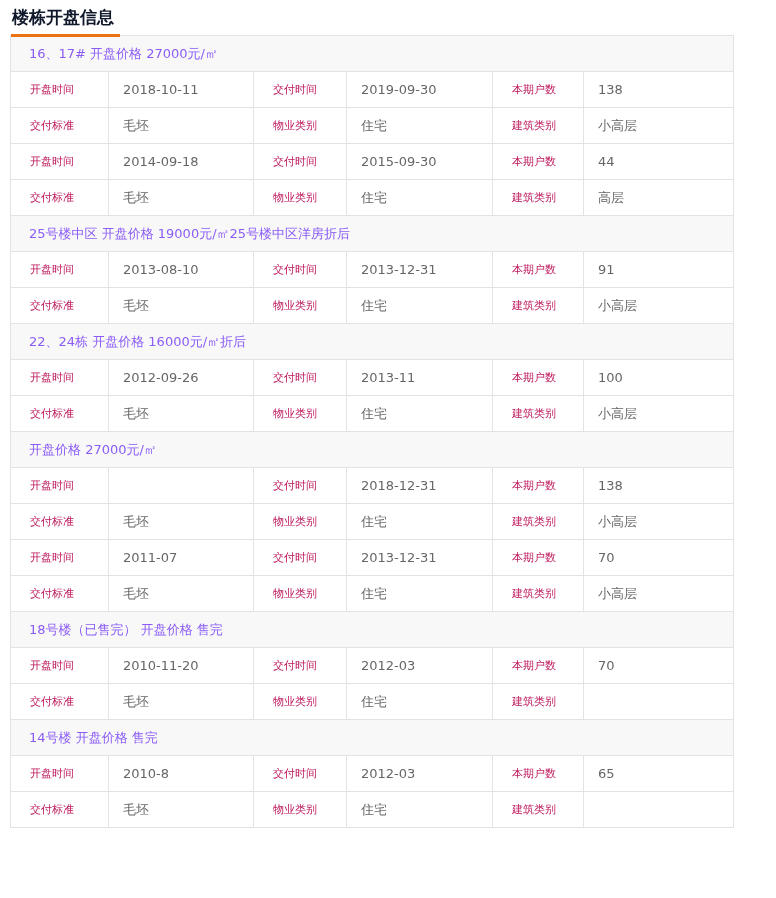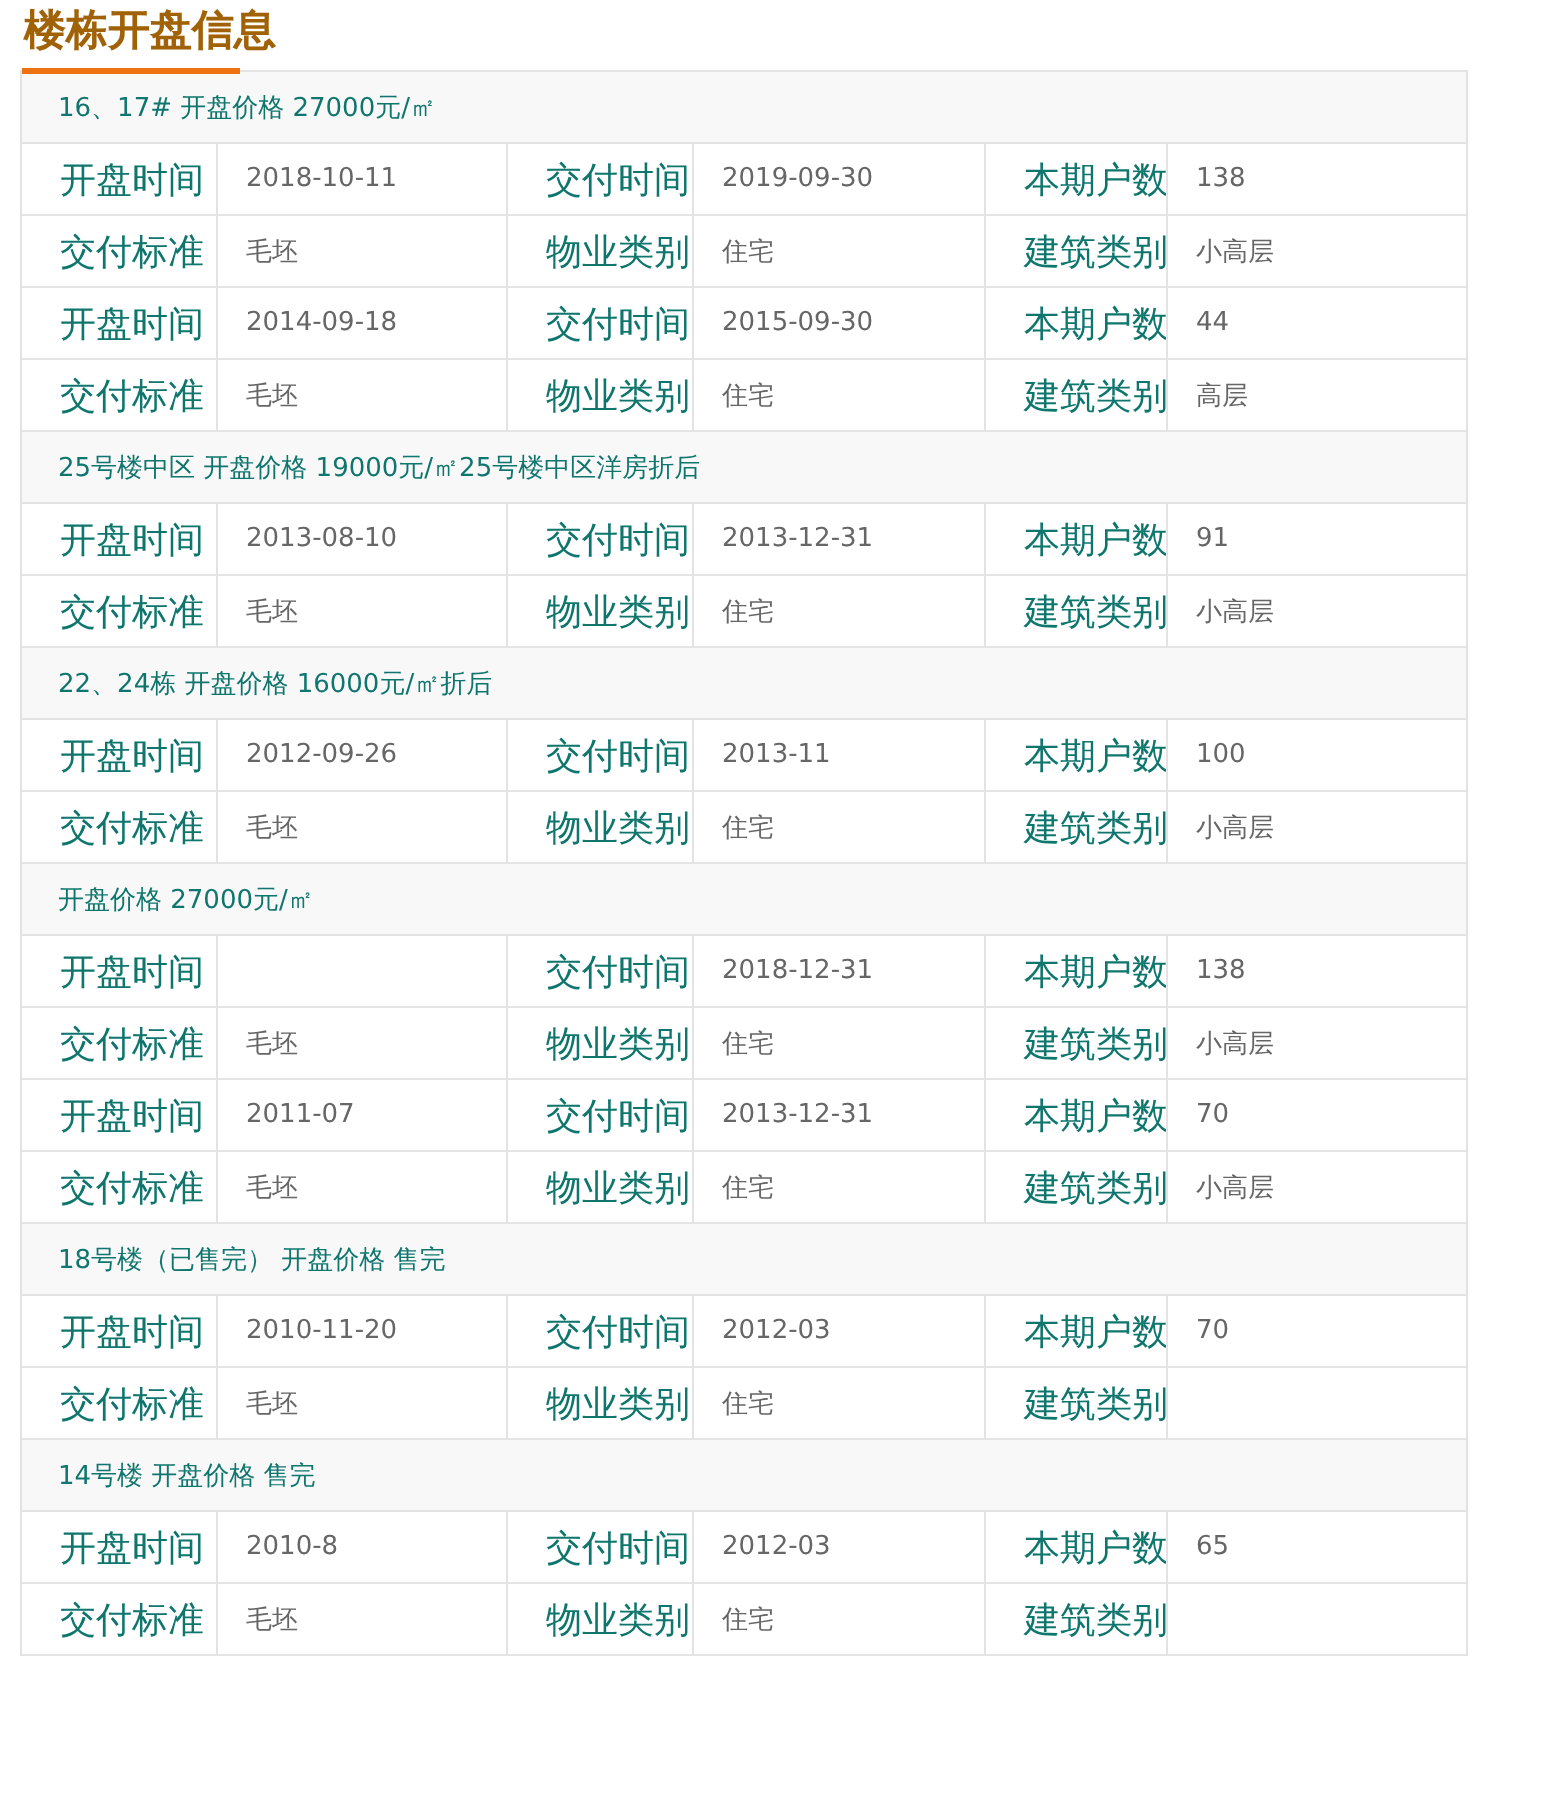--- a/index.html
+++ b/index.html
@@ -9,43 +9,43 @@
   }
   *{box-sizing:border-box;}
   html,body{margin:0;padding:0;background:#ffffff;}
   body{
     width:776px;min-height:898px;
     font-family:"DejaVu Sans","Liberation Sans",sans-serif;
   }
   .wrap{margin:0 43px 0 10px;padding-top:5px;}
   .page-title{
     margin:0;padding:2px 0 7px 2px;
-    font-size:21px;line-height:21px;font-weight:bold;color:#a16207;font-family:Liberation Mono, monospace;
+    font-size:17px;line-height:21px;font-weight:bold;color:#0f172a;
   }
   .table-box{position:relative;width:723px;}
   .accent-bar{
     position:absolute;left:1px;top:-1px;width:109px;height:3px;
     background:var(--accent);z-index:2;
   }
   table.openings{
     width:723px;border-collapse:collapse;table-layout:fixed;
   }
   table.openings td{
     border:1px solid var(--border);
     height:36px;vertical-align:middle;
     font-size:13px;color:#666666;
     padding:0 6px 0 14px;
     white-space:nowrap;overflow:hidden;
   }
   table.openings td.lbl{
-    font-size:18px;color:#0f766e;padding-left:19px;
+    font-size:11px;color:#be185d;padding-left:19px;
   }
   table.openings tr.sec-header td{
     background:var(--header-bg);
-    color:#0f766e;font-size:13px;padding-left:18px;
+    color:#8b5cf6;font-size:13px;padding-left:18px;
   }
 </style>
 </head>
 <body>
 
 <div class="wrap">
   <h2 class="page-title">楼栋开盘信息</h2>
   <div class="table-box">
     <span class="accent-bar"></span>
     <table class="openings">

